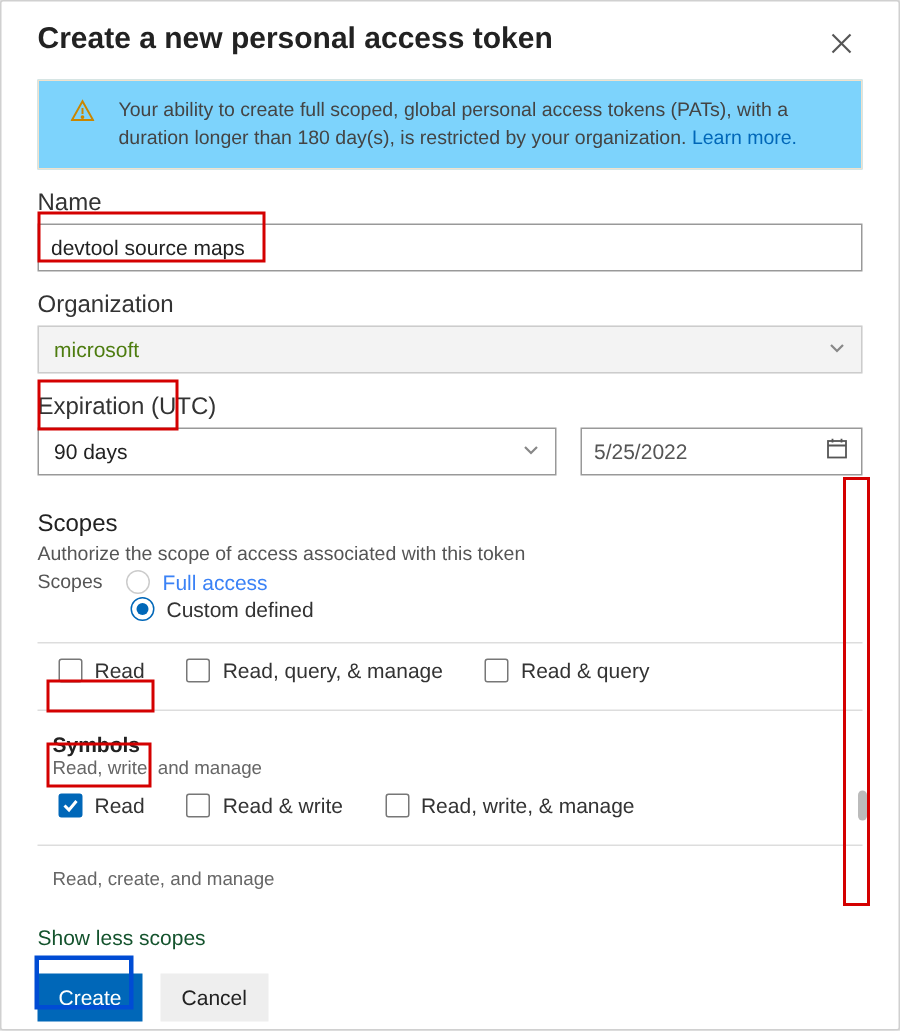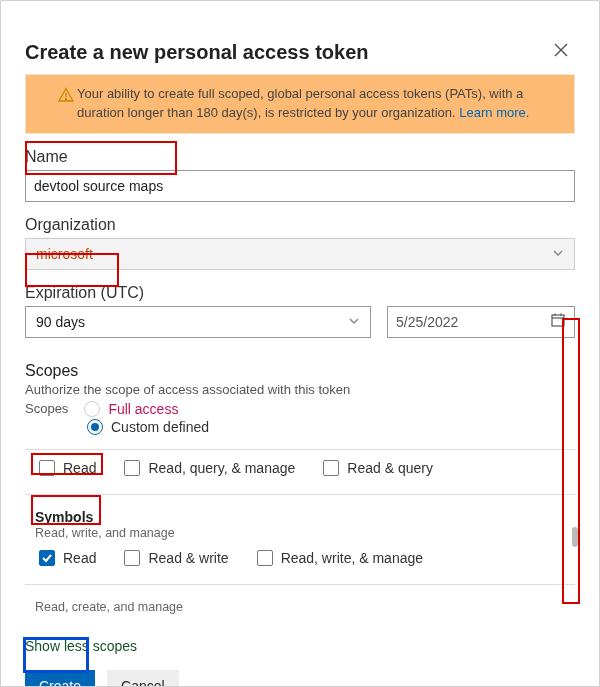--- a/index.html
+++ b/index.html
@@ -3,46 +3,46 @@
 <meta charset="utf-8">
 <style>
   * { box-sizing: border-box; font-family: "Segoe UI", -apple-system, sans-serif; }
   html, body { margin: 0; padding: 0; background: #e8e8e8; }
   .dialog {
     width: 600px; height: 687px; background: #fff; position: relative;
     border: 1px solid #d0d0d0; border-radius: 2px; overflow: hidden;
     box-shadow: 0 2px 8px rgba(0,0,0,.15);
   }
   .header {
-    display: flex; align-items: flex-end; justify-content: space-between;
-    padding: 35px 24px 10px 24px;
+    display: flex; align-items: flex-start; justify-content: space-between;
+    padding: 14px 24px 10px 24px;
   }
   .header h1 { font-size: 20px; font-weight: 600; margin: 0; color: #222; }
   .close-btn {
     width: 28px; height: 28px; display:flex; align-items:center; justify-content:center;
     cursor: pointer; color: #555;
   }
   .close-btn svg { width:16px; height:16px; }
   .info-banner {
-    margin: 0 24px 14px 24px; padding: 10px 32px; background: #fdba74;
-    border: 1px solid #f0e2cc; display:flex; gap:3px; font-size:13px;
+    margin: 0 24px 14px 24px; padding: 10px 21px; background: #7dd3fc;
+    border: 1px solid #f0e2cc; display:flex; gap:16px; font-size:13px;
     color:#444; line-height:1.45;
   }
   .info-banner .warn-icon { color:#c98600; flex:0 0 auto; margin-top:2px; }
   .info-banner a { color:#0067b8; text-decoration:none; }
   .body { padding: 0 24px; }
   .field-label { font-size: 16px; color:#333; margin: 2px 0 4px 0; }
   .text-input {
     width: 100%; height: 32px; border:1px solid #999; padding: 4px 8px;
     font-size: 14px; color:#222;
   }
   .select-like {
     width:100%; height:32px; border:1px solid #ccc; background:#f3f3f3;
     display:flex; align-items:center; justify-content:space-between;
-    padding: 0 10px; font-size:14px; color:#c2410c;
+    padding: 0 10px; font-size:14px; color:#4d7c0f;
   }
   .chev { color:#888; }
   .exp-row { display:flex; gap:16px; }
   .dropdown {
     flex:1; height:32px; border:1px solid #999; display:flex; align-items:center;
     justify-content:space-between; padding:15px 10px; font-size:14px; color:#222;
   }
   .date-input {
     width:188px; height:32px; border:1px solid #999; display:flex; align-items:center;
     justify-content:space-between; padding:0 8px; font-size:14px; color:#555;
@@ -54,21 +54,21 @@
   .radio-row { display:flex; align-items:center; gap:8px; font-size:14px; margin:2px 0 2px 40px; color:#333;}
   .radio-row.first { margin-left:0; display:flex; align-items:center;}
   .radio-row .small-label { font-size:13px; color:#555; margin-right:8px;}
   .radio {
     width:16px; height:16px; border-radius:50%; border:1.5px solid #999; display:inline-flex;
     align-items:center; justify-content:center;
   }
   .radio.checked { border-color:#0067b8;}
   .radio.checked::after{ content:""; width:8px; height:8px; border-radius:50%; background:#0067b8;}
   .radio.disabled { border-color:#ccc; }
-  .radio-label.disabled { color:#be185d;text-align:right;}
+  .radio-label.disabled { color:#3b82f6;text-align:right;}
   .scope-blocks { margin-top:14px; border-top:1px solid #ddd; }
   .scope-row {
     display:flex; gap:28px; padding:10px 0 10px 14px; font-size:14px; color:#333;
     align-items:center;
   }
   .cb {
     width:16px; height:16px; border:1.5px solid #777; border-radius:2px; display:inline-flex;
     align-items:center; justify-content:center; flex:0 0 auto;
   }
   .cb.checked { background:#0067b8; border-color:#0067b8;}

